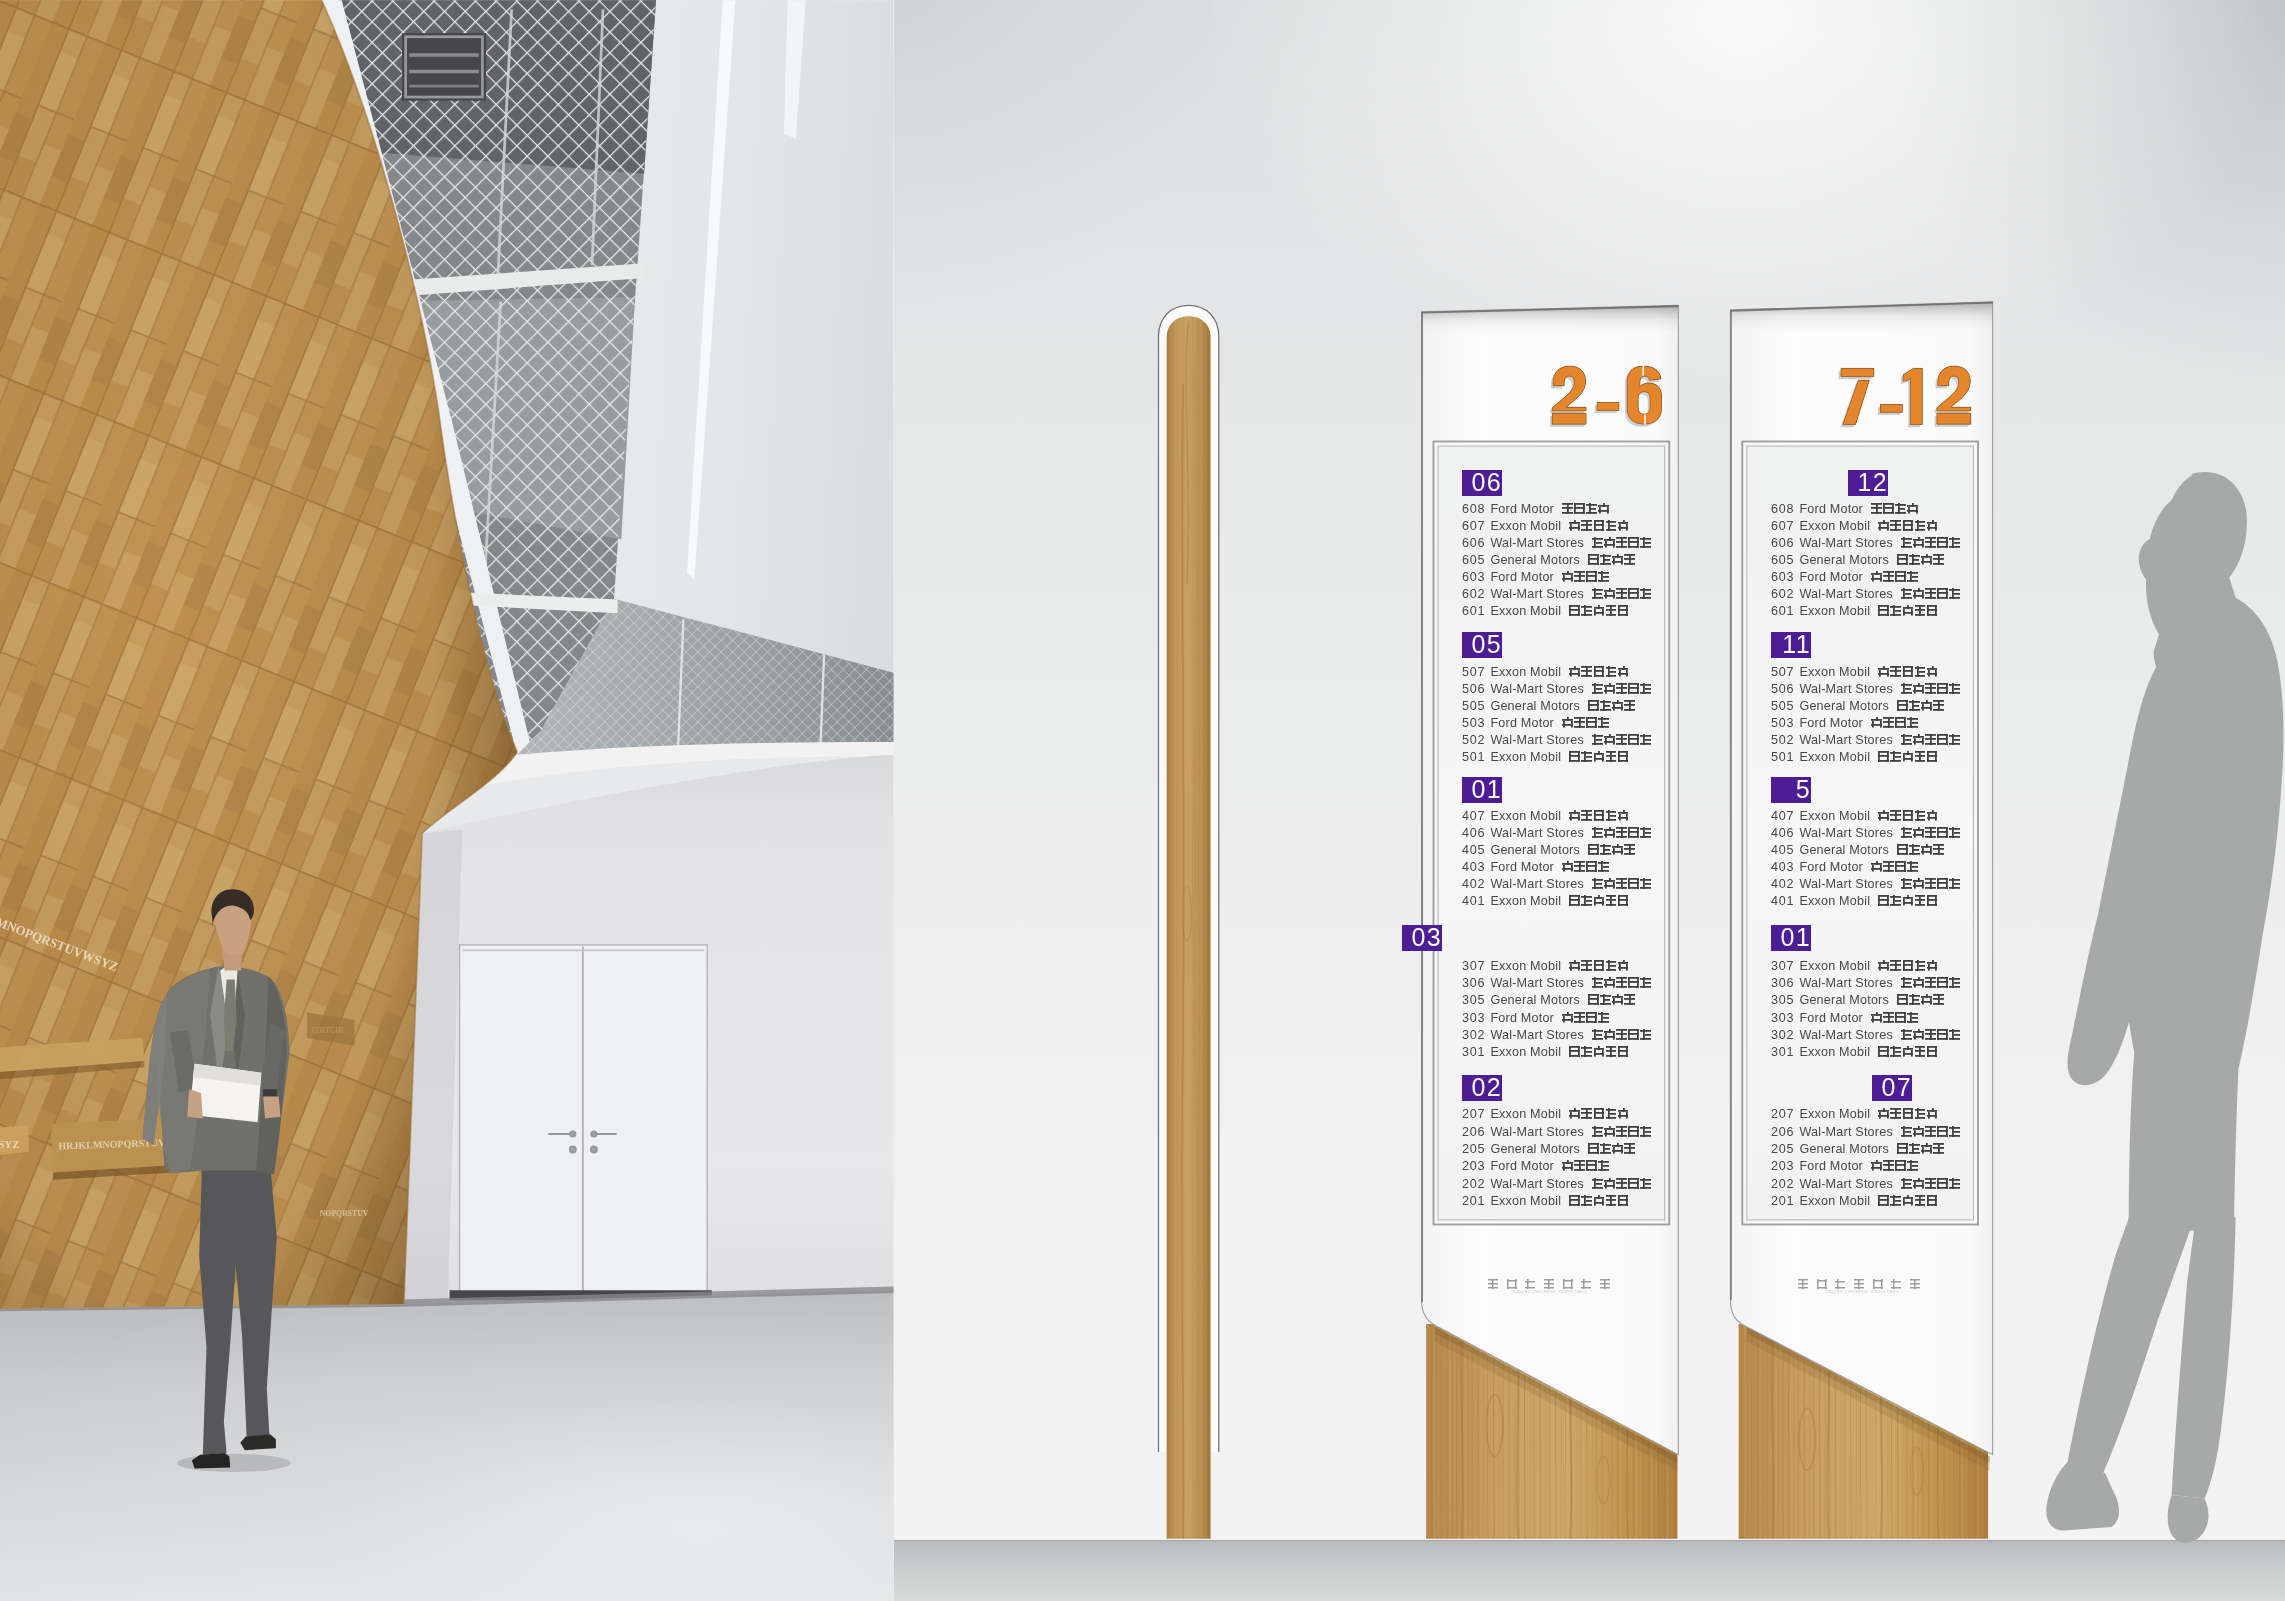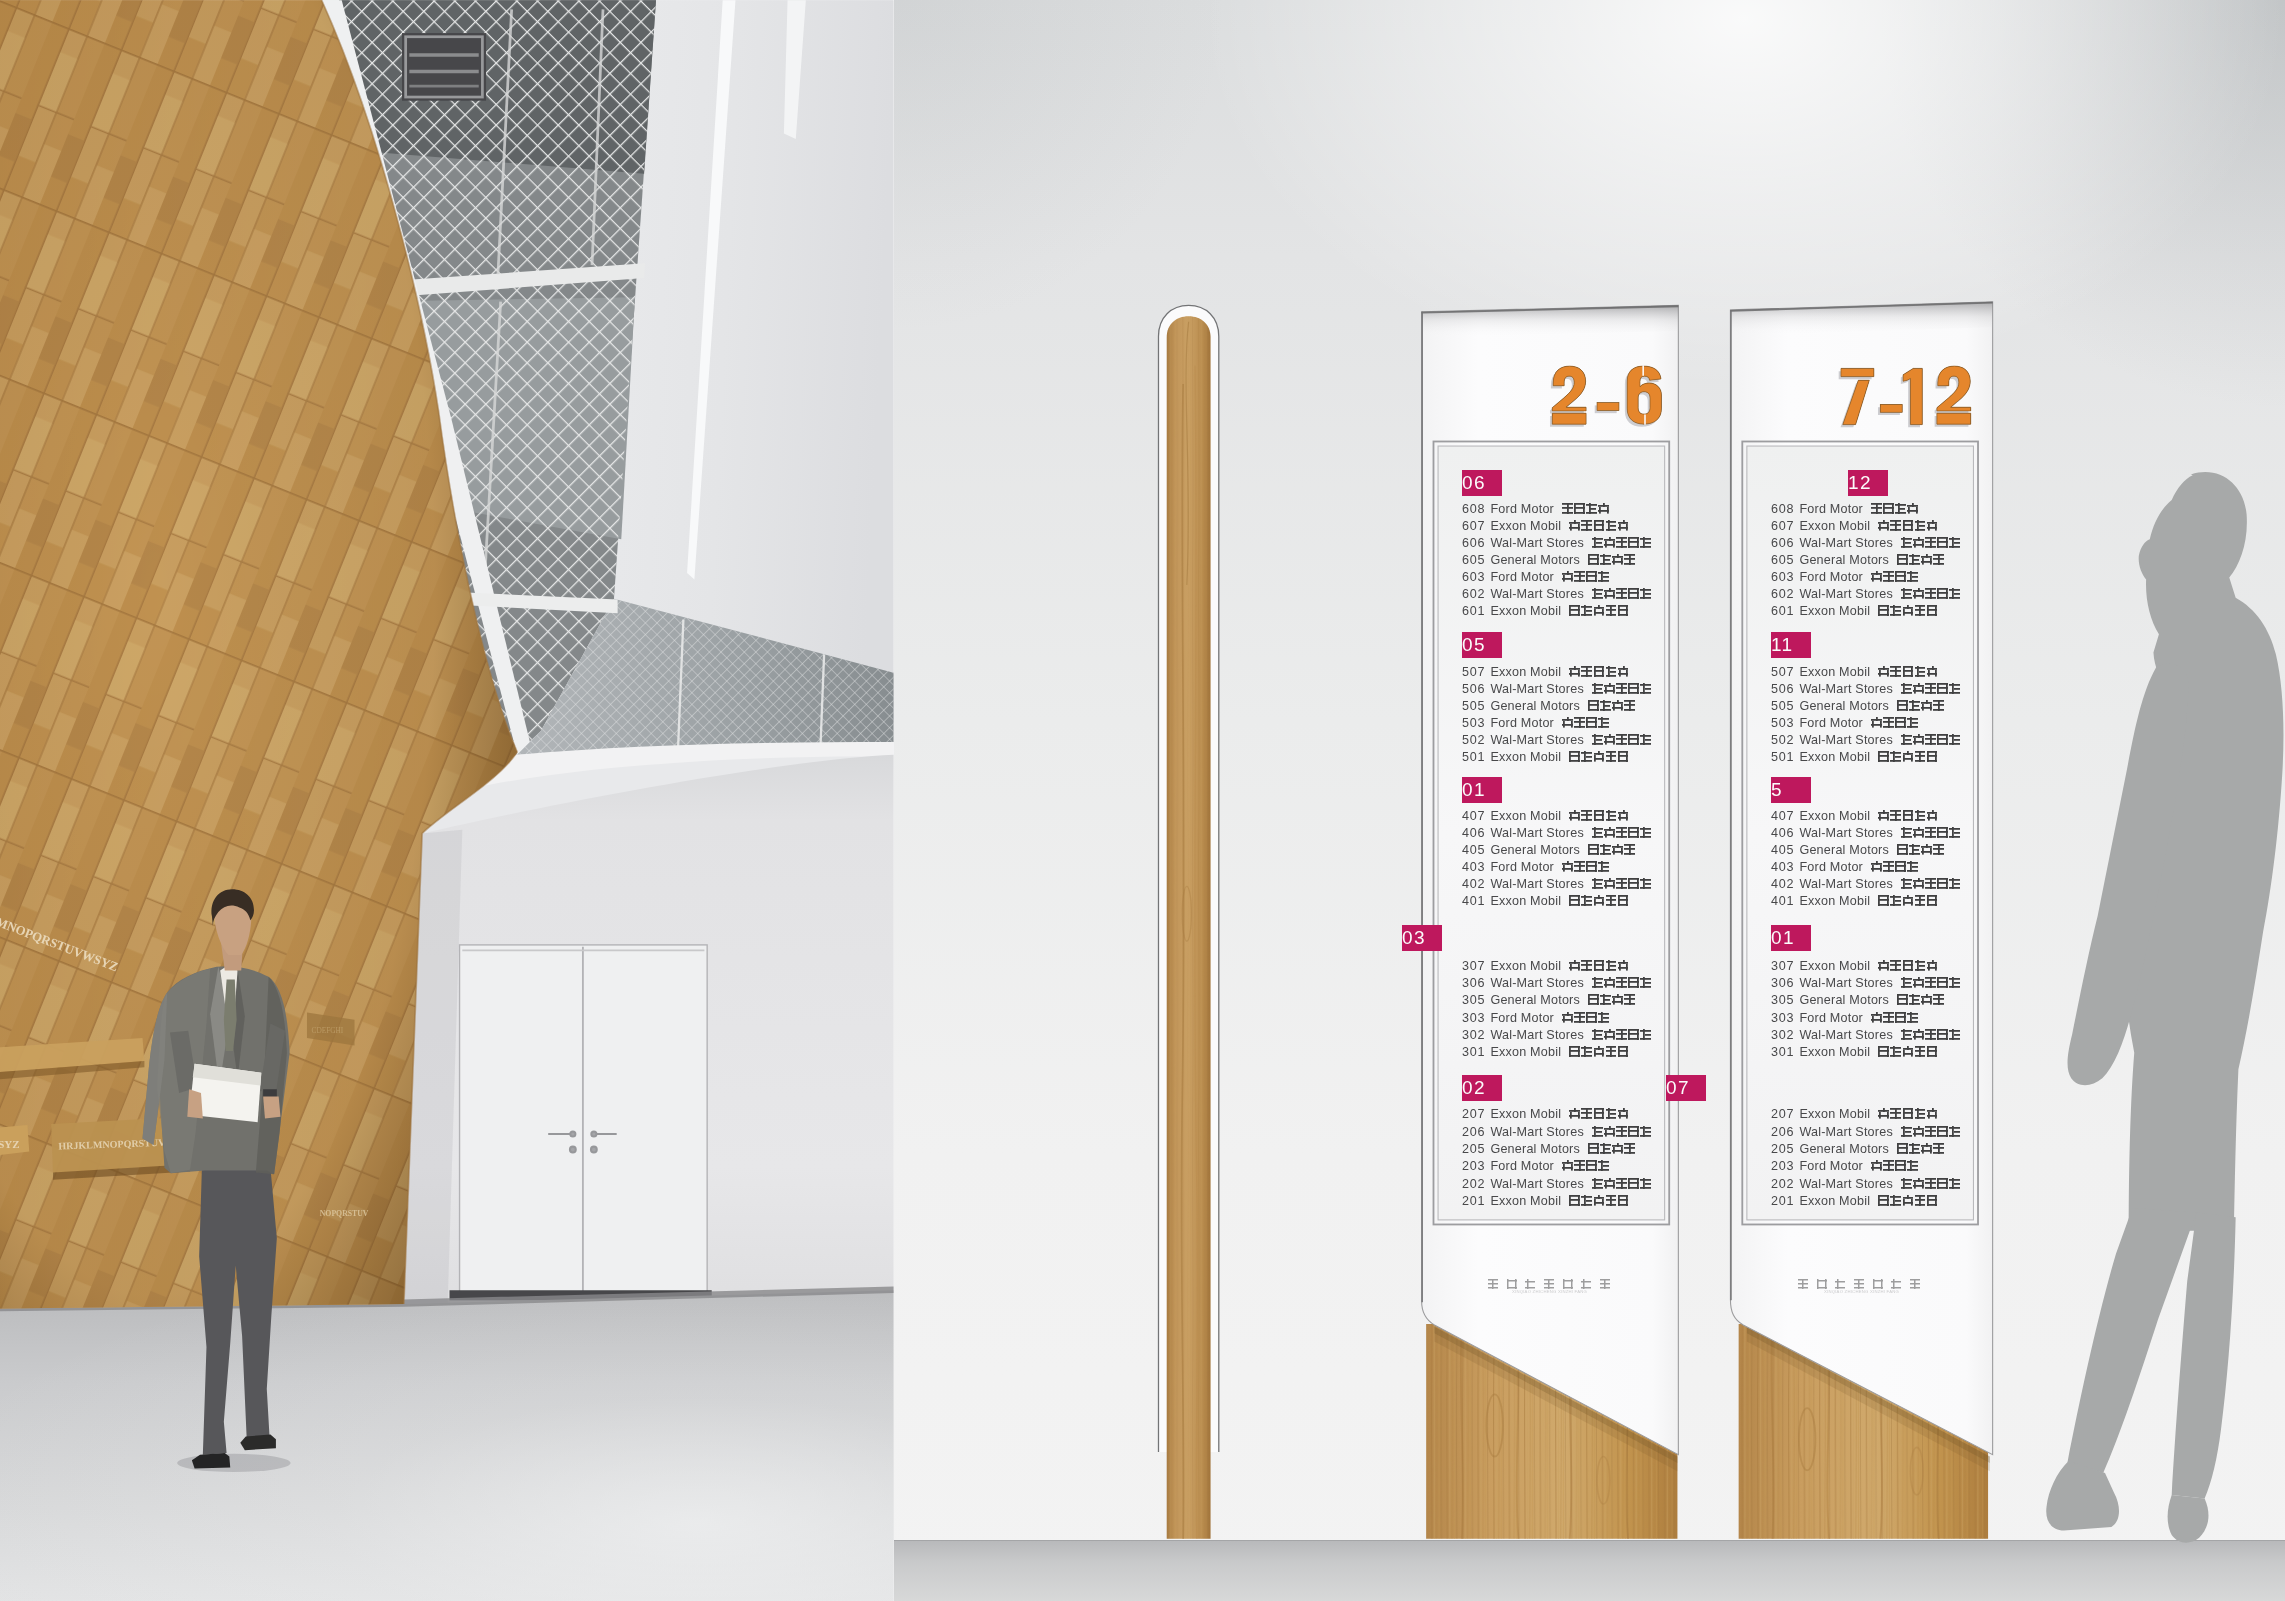--- a/index.html
+++ b/index.html
@@ -11,22 +11,22 @@
  radial-gradient(circle 475px at 0% 0px, rgba(160,164,167,0.16), rgba(160,164,167,0) 70%),
  linear-gradient(180deg,#dbdddE 0%,#e3e4e5 16%,#ebecec 45%,#f1f1f1 72%,#f3f3f3 100%);}
 #floorband{position:absolute;left:894px;top:1540px;width:1392px;height:62px;
 background:linear-gradient(180deg,#b8b9bb 0,#c9cacb 35%,#d8d9d9 100%);
 border-top:1.8px solid #a4a5a7;}
 #art{position:absolute;left:0;top:0;}
 .row{position:absolute;height:14.6px;font-size:12.6px;color:#48484a;white-space:nowrap;letter-spacing:0.2px;}
 .row .num{display:inline-block;width:22px;letter-spacing:0.7px;}
 .row .en{display:inline-block;margin-left:6.4px;}
 .row .cn{display:inline-block;margin-left:8.2px;vertical-align:-0.9px;}
-.badge{position:absolute;width:40px;height:25.6px;background:#be185d;color:#fbfbfb;
-font-size:19px;line-height:25.6px;text-align:left;letter-spacing:1.4px;}
+.badge{position:absolute;width:40px;height:25.6px;background:#4c1d95;color:#fbfbfb;
+font-size:25px;line-height:25.6px;text-align:right;letter-spacing:1.4px;}
 .c{display:inline-block;width:10.5px;height:11px;margin-right:1.6px;background-repeat:no-repeat;}
 .g0{background-image:linear-gradient(#414142,#414142),linear-gradient(#414142,#414142),linear-gradient(#414142,#414142),linear-gradient(#414142,#414142);
 background-size:100% 1.8px,100% 1.8px,100% 1.8px,1.8px 100%;background-position:0 0,0 4.6px,0 9.1px,4.6px 0;}
 .g1{background-image:linear-gradient(#414142,#414142),linear-gradient(#414142,#414142),linear-gradient(#414142,#414142),linear-gradient(#414142,#414142),linear-gradient(#414142,#414142);
 background-size:1.8px 100%,1.8px 100%,100% 1.8px,100% 1.8px,100% 1.8px;background-position:0 0,8.7px 0,0 0,0 4.6px,0 9.1px;}
 .g2{background-image:linear-gradient(#414142,#414142),linear-gradient(#414142,#414142),linear-gradient(#414142,#414142),linear-gradient(#414142,#414142);
 background-size:1.8px 100%,100% 1.8px,100% 1.8px,6.4px 1.8px;background-position:2.3px 0,0 0.9px,0 9.1px,4.1px 5px;}
 .g3{background-image:linear-gradient(#414142,#414142),linear-gradient(#414142,#414142),linear-gradient(#414142,#414142),linear-gradient(#414142,#414142),linear-gradient(#414142,#414142);
 background-size:100% 1.8px,1.8px 60%,1.8px 60%,100% 1.8px,1.8px 40%;background-position:0 2.3px,0.9px 4.4px,8.7px 4.4px,0 6.7px,4.8px 0;}
 .cL{display:inline-block;width:10px;height:10px;margin-right:8.7px;background-repeat:no-repeat;}
@@ -461,21 +461,21 @@
 
 <div class="badge" style="left:1771px;top:925px">01</div>
 
 <div class="row" style="left:1771px;top:959px"><span class="num">307</span><span class="en">Exxon Mobil</span><span class="cn"><i class="c g3"></i><i class="c g0"></i><i class="c g1"></i><i class="c g2"></i><i class="c g3"></i></span></div>
 <div class="row" style="left:1771px;top:976px"><span class="num">306</span><span class="en">Wal-Mart Stores</span><span class="cn"><i class="c g2"></i><i class="c g3"></i><i class="c g0"></i><i class="c g1"></i><i class="c g2"></i></span></div>
 <div class="row" style="left:1771px;top:993px"><span class="num">305</span><span class="en">General Motors</span><span class="cn"><i class="c g1"></i><i class="c g2"></i><i class="c g3"></i><i class="c g0"></i></span></div>
 <div class="row" style="left:1771px;top:1011px"><span class="num">303</span><span class="en">Ford Motor</span><span class="cn"><i class="c g3"></i><i class="c g0"></i><i class="c g1"></i><i class="c g2"></i></span></div>
 <div class="row" style="left:1771px;top:1028px"><span class="num">302</span><span class="en">Wal-Mart Stores</span><span class="cn"><i class="c g2"></i><i class="c g3"></i><i class="c g0"></i><i class="c g1"></i><i class="c g2"></i></span></div>
 <div class="row" style="left:1771px;top:1045px"><span class="num">301</span><span class="en">Exxon Mobil</span><span class="cn"><i class="c g1"></i><i class="c g2"></i><i class="c g3"></i><i class="c g0"></i><i class="c g1"></i></span></div>
 
-<div class="badge" style="left:1666px;top:1075px">07</div>
+<div class="badge" style="left:1872px;top:1075px">07</div>
 
 <div class="row" style="left:1771px;top:1107px"><span class="num">207</span><span class="en">Exxon Mobil</span><span class="cn"><i class="c g3"></i><i class="c g0"></i><i class="c g1"></i><i class="c g2"></i><i class="c g3"></i></span></div>
 <div class="row" style="left:1771px;top:1125px"><span class="num">206</span><span class="en">Wal-Mart Stores</span><span class="cn"><i class="c g2"></i><i class="c g3"></i><i class="c g0"></i><i class="c g1"></i><i class="c g2"></i></span></div>
 <div class="row" style="left:1771px;top:1142px"><span class="num">205</span><span class="en">General Motors</span><span class="cn"><i class="c g1"></i><i class="c g2"></i><i class="c g3"></i><i class="c g0"></i></span></div>
 <div class="row" style="left:1771px;top:1159px"><span class="num">203</span><span class="en">Ford Motor</span><span class="cn"><i class="c g3"></i><i class="c g0"></i><i class="c g1"></i><i class="c g2"></i></span></div>
 <div class="row" style="left:1771px;top:1177px"><span class="num">202</span><span class="en">Wal-Mart Stores</span><span class="cn"><i class="c g2"></i><i class="c g3"></i><i class="c g0"></i><i class="c g1"></i><i class="c g2"></i></span></div>
 <div class="row" style="left:1771px;top:1194px"><span class="num">201</span><span class="en">Exxon Mobil</span><span class="cn"><i class="c g1"></i><i class="c g2"></i><i class="c g3"></i><i class="c g0"></i><i class="c g1"></i></span></div>
 
 <div class="logo" style="left:1798px;top:1276px"><i class="cL h0"></i><i class="cL h1"></i><i class="cL h2"></i><i class="cL h0"></i><i class="cL h1"></i><i class="cL h2"></i><i class="cL h0"></i></div>
 <div class="logoen" style="left:1770px;width:183px;top:1289px;text-align:center">XINQIAO ZHICHENG XINZHI FANG</div>

